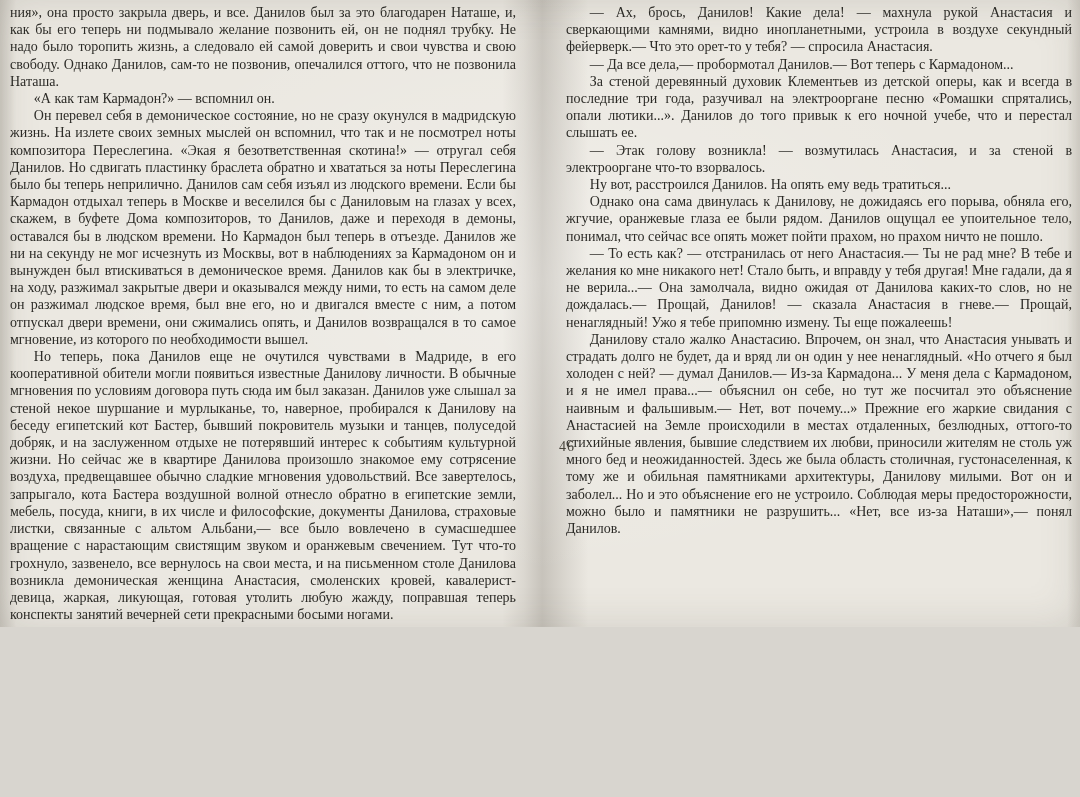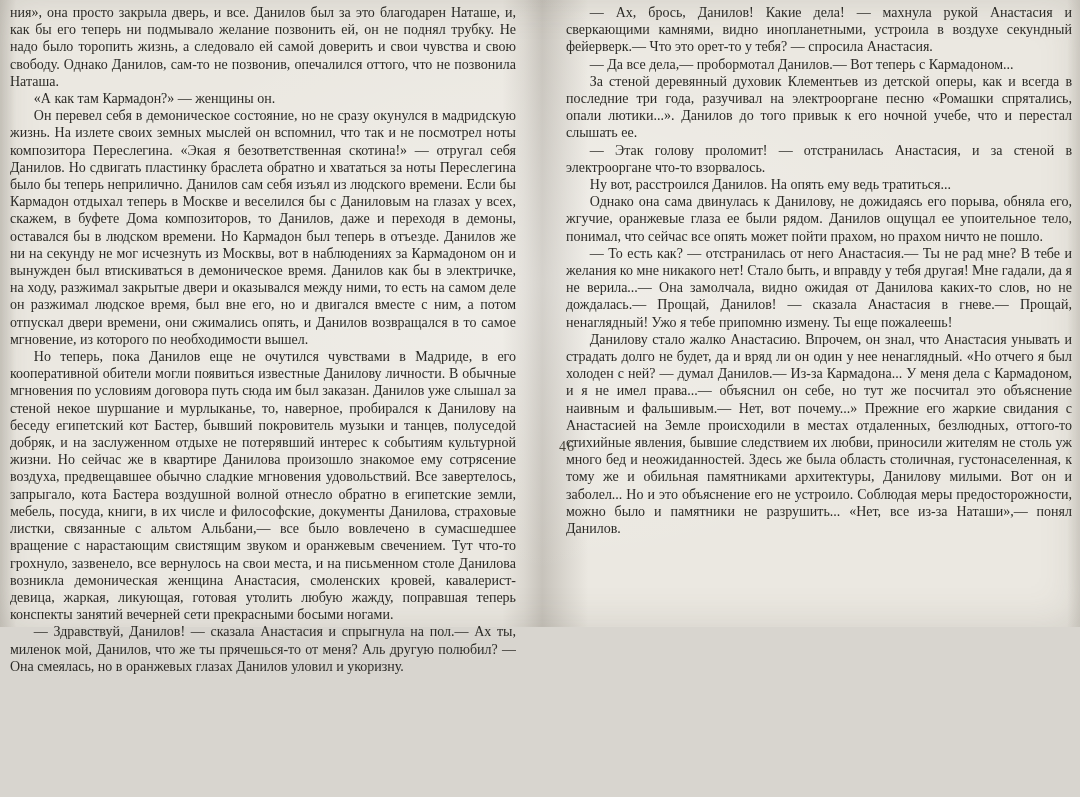--- a/index.html
+++ b/index.html
@@ -52,31 +52,30 @@
     color: #46423a;
     letter-spacing: 1px;
   }
 </style>
 </head>
 <body>
 
 <div class="spread">
   <div class="page left">
       <p class="no-indent">ния», она просто закрыла дверь, и все. Данилов был за это благодарен Наташе, и, как бы его теперь ни подмывало желание позвонить ей, он не поднял трубку. Не надо было торопить жизнь, а следовало ей самой доверить и свои чувства и свою свободу. Однако Данилов, сам-то не позвонив, опечалился оттого, что не позвонила Наташа.</p>
-      <p>«А как там Кармадон?» — женщины он.</p>
+      <p>«А как там Кармадон?» — вспомнил он.</p>
       <p>Он перевел себя в демоническое состояние, но не сразу окунулся в мадридскую жизнь. На излете своих земных мыслей он вспомнил, что так и не посмотрел ноты композитора Переслегина. «Экая я безответственная скотина!» — отругал себя Данилов. Но сдвигать пластинку браслета обратно и хвататься за ноты Переслегина было бы теперь неприлично. Данилов сам себя изъял из людского времени. Если бы Кармадон отдыхал теперь в Москве и веселился бы с Даниловым на глазах у всех, скажем, в буфете Дома композиторов, то Данилов, даже и переходя в демоны, оставался бы в людском времени. Но Кармадон был теперь в отъезде. Данилов же ни на секунду не мог исчезнуть из Москвы, вот в наблюдениях за Кармадоном он и вынужден был втискиваться в демоническое время. Данилов как бы в электричке, на ходу, разжимал закрытые двери и оказывался между ними, то есть на самом деле он разжимал людское время, был вне его, но и двигался вместе с ним, а потом отпускал двери времени, они сжимались опять, и Данилов возвращался в то самое мгновение, из которого по необходимости вышел.</p>
       <p>Но теперь, пока Данилов еще не очутился чувствами в Мадриде, в его кооперативной обители могли появиться известные Данилову личности. В обычные мгновения по условиям договора путь сюда им был заказан. Данилов уже слышал за стеной некое шуршание и мурлыканье, то, наверное, пробирался к Данилову на беседу египетский кот Бастер, бывший покровитель музыки и танцев, полуседой добряк, и на заслуженном отдыхе не потерявший интерес к событиям культурной жизни. Но сейчас же в квартире Данилова произошло знакомое ему сотрясение воздуха, предвещавшее обычно сладкие мгновения удовольствий. Все завертелось, запрыгало, кота Бастера воздушной волной отнесло обратно в египетские земли, мебель, посуда, книги, в их числе и философские, документы Данилова, страховые листки, связанные с альтом Альбани,— все было вовлечено в сумасшедшее вращение с нарастающим свистящим звуком и оранжевым свечением. Тут что-то грохнуло, зазвенело, все вернулось на свои места, и на письменном столе Данилова возникла демоническая женщина Анастасия, смоленских кровей, кавалерист-девица, жаркая, ликующая, готовая утолить любую жажду, поправшая теперь конспекты занятий вечерней сети прекрасными босыми ногами.</p>
-      <p>— Здравствуй, Данилов! — сказала Анастасия и спрыгнула на пол.— Ах ты, миленок мой, Данилов, что же ты прячешься-то от меня? Аль другую полюбил? — Она смеялась, но в оранжевых глазах Данилов уловил и укоризну.</p>
     </div>
 
   <div class="page right">
       <p>— Ах, брось, Данилов! Какие дела! — махнула рукой Анастасия и сверкающими камнями, видно инопланетными, устроила в воздухе секундный фейерверк.— Что это орет-то у тебя? — спросила Анастасия.</p>
       <p>— Да все дела,— пробормотал Данилов.— Вот теперь с Кармадоном...</p>
       <p>За стеной деревянный духовик Клементьев из детской оперы, как и всегда в последние три года, разучивал на электрооргане песню «Ромашки спрятались, опали лютики...». Данилов до того привык к его ночной учебе, что и перестал слышать ее.</p>
-      <p>— Этак голову проломит! — отстранилась Анастасия, и за стеной в электрооргане что-то взорвалось.</p>
+      <p>— Этак голову возникла! — возмутилась Анастасия, и за стеной в электрооргане что-то взорвалось.</p>
       <p>Ну вот, расстроился Данилов. На опять ему ведь тратиться...</p>
       <p>Однако она сама двинулась к Данилову, не дожидаясь его порыва, обняла его, жгучие, оранжевые глаза ее были рядом. Данилов ощущал ее упоительное тело, понимал, что сейчас все опять может пойти прахом, но прахом ничто не пошло.</p>
       <p>— То есть как? — отстранилась от него Анастасия.— Ты не рад мне? В тебе и желания ко мне никакого нет! Стало быть, и вправду у тебя другая! Мне гадали, да я не верила...— Она замолчала, видно ожидая от Данилова каких-то слов, но не дождалась.— Прощай, Данилов! — сказала Анастасия в гневе.— Прощай, ненаглядный! Ужо я тебе припомню измену. Ты еще пожалеешь!</p>
       <p>Данилову стало жалко Анастасию. Впрочем, он знал, что Анастасия унывать и страдать долго не будет, да и вряд ли он один у нее ненаглядный. «Но отчего я был холоден с ней? — думал Данилов.— Из-за Кармадона... У меня дела с Кармадоном, и я не имел права...— объяснил он себе, но тут же посчитал это объяснение наивным и фальшивым.— Нет, вот почему...» Прежние его жаркие свидания с Анастасией на Земле происходили в местах отдаленных, безлюдных, оттого-то стихийные явления, бывшие следствием их любви, приносили жителям не столь уж много бед и неожиданностей. Здесь же была область столичная, густонаселенная, к тому же и обильная памятниками архитектуры, Данилову милыми. Вот он и заболел... Но и это объяснение его не устроило. Соблюдая меры предосторожности, можно было и памятники не разрушить... «Нет, все из-за Наташи»,— понял Данилов.</p>
     </div>
 
   <div class="gutter-number">46</div>
 </div>
 
 </body></html>

